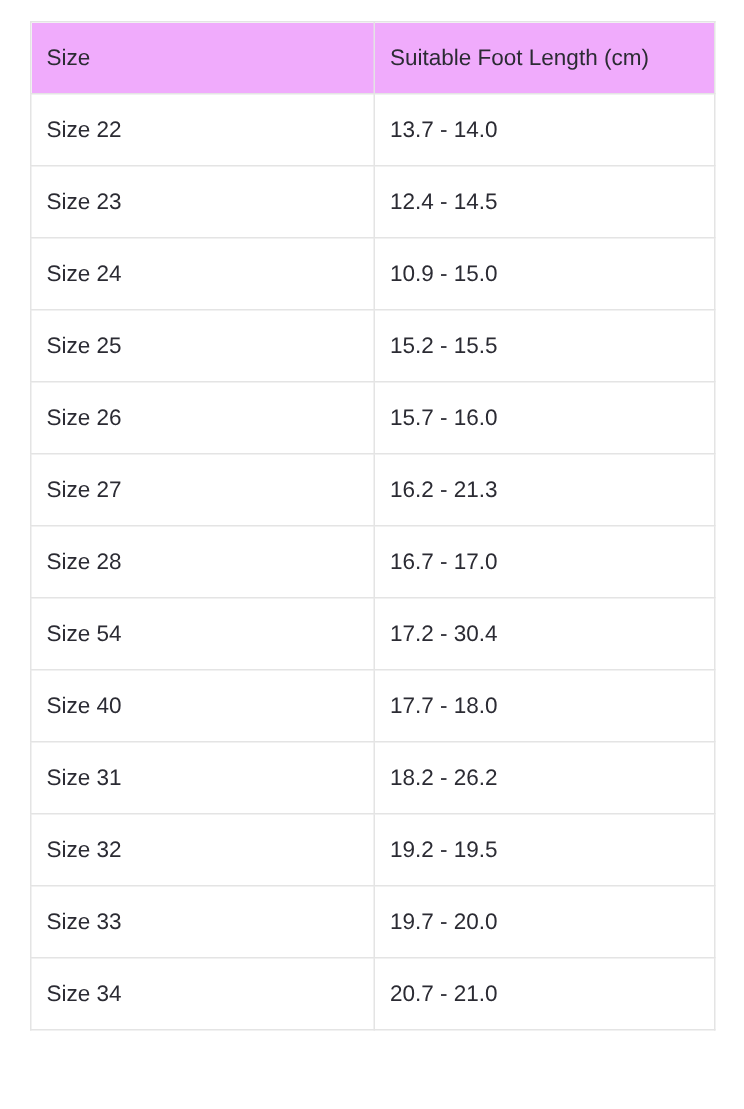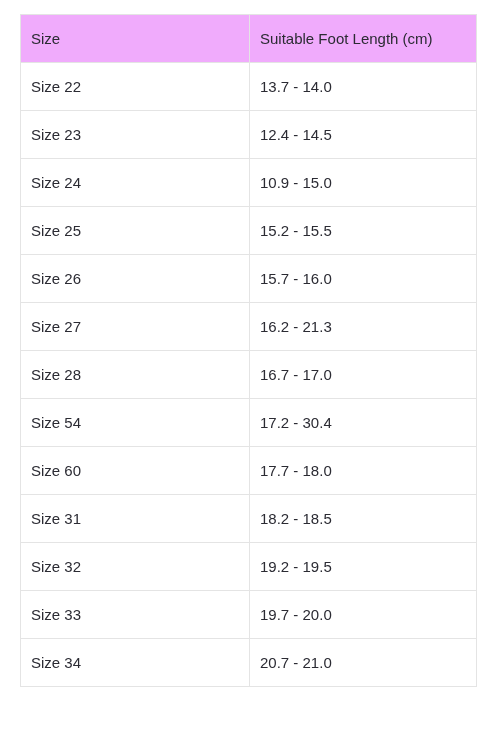--- a/index.html
+++ b/index.html
@@ -91,26 +91,26 @@
         </tr>
         <tr>
           <td>Size 28</td>
           <td>16.7 - 17.0</td>
         </tr>
         <tr>
           <td>Size 54</td>
           <td>17.2 - 30.4</td>
         </tr>
         <tr>
-          <td>Size 60</td>
+          <td>Size 40</td>
           <td>17.7 - 18.0</td>
         </tr>
         <tr>
           <td>Size 31</td>
-          <td>18.2 - 18.5</td>
+          <td>18.2 - 26.2</td>
         </tr>
         <tr>
           <td>Size 32</td>
           <td>19.2 - 19.5</td>
         </tr>
         <tr>
           <td>Size 33</td>
           <td>19.7 - 20.0</td>
         </tr>
         <tr>

